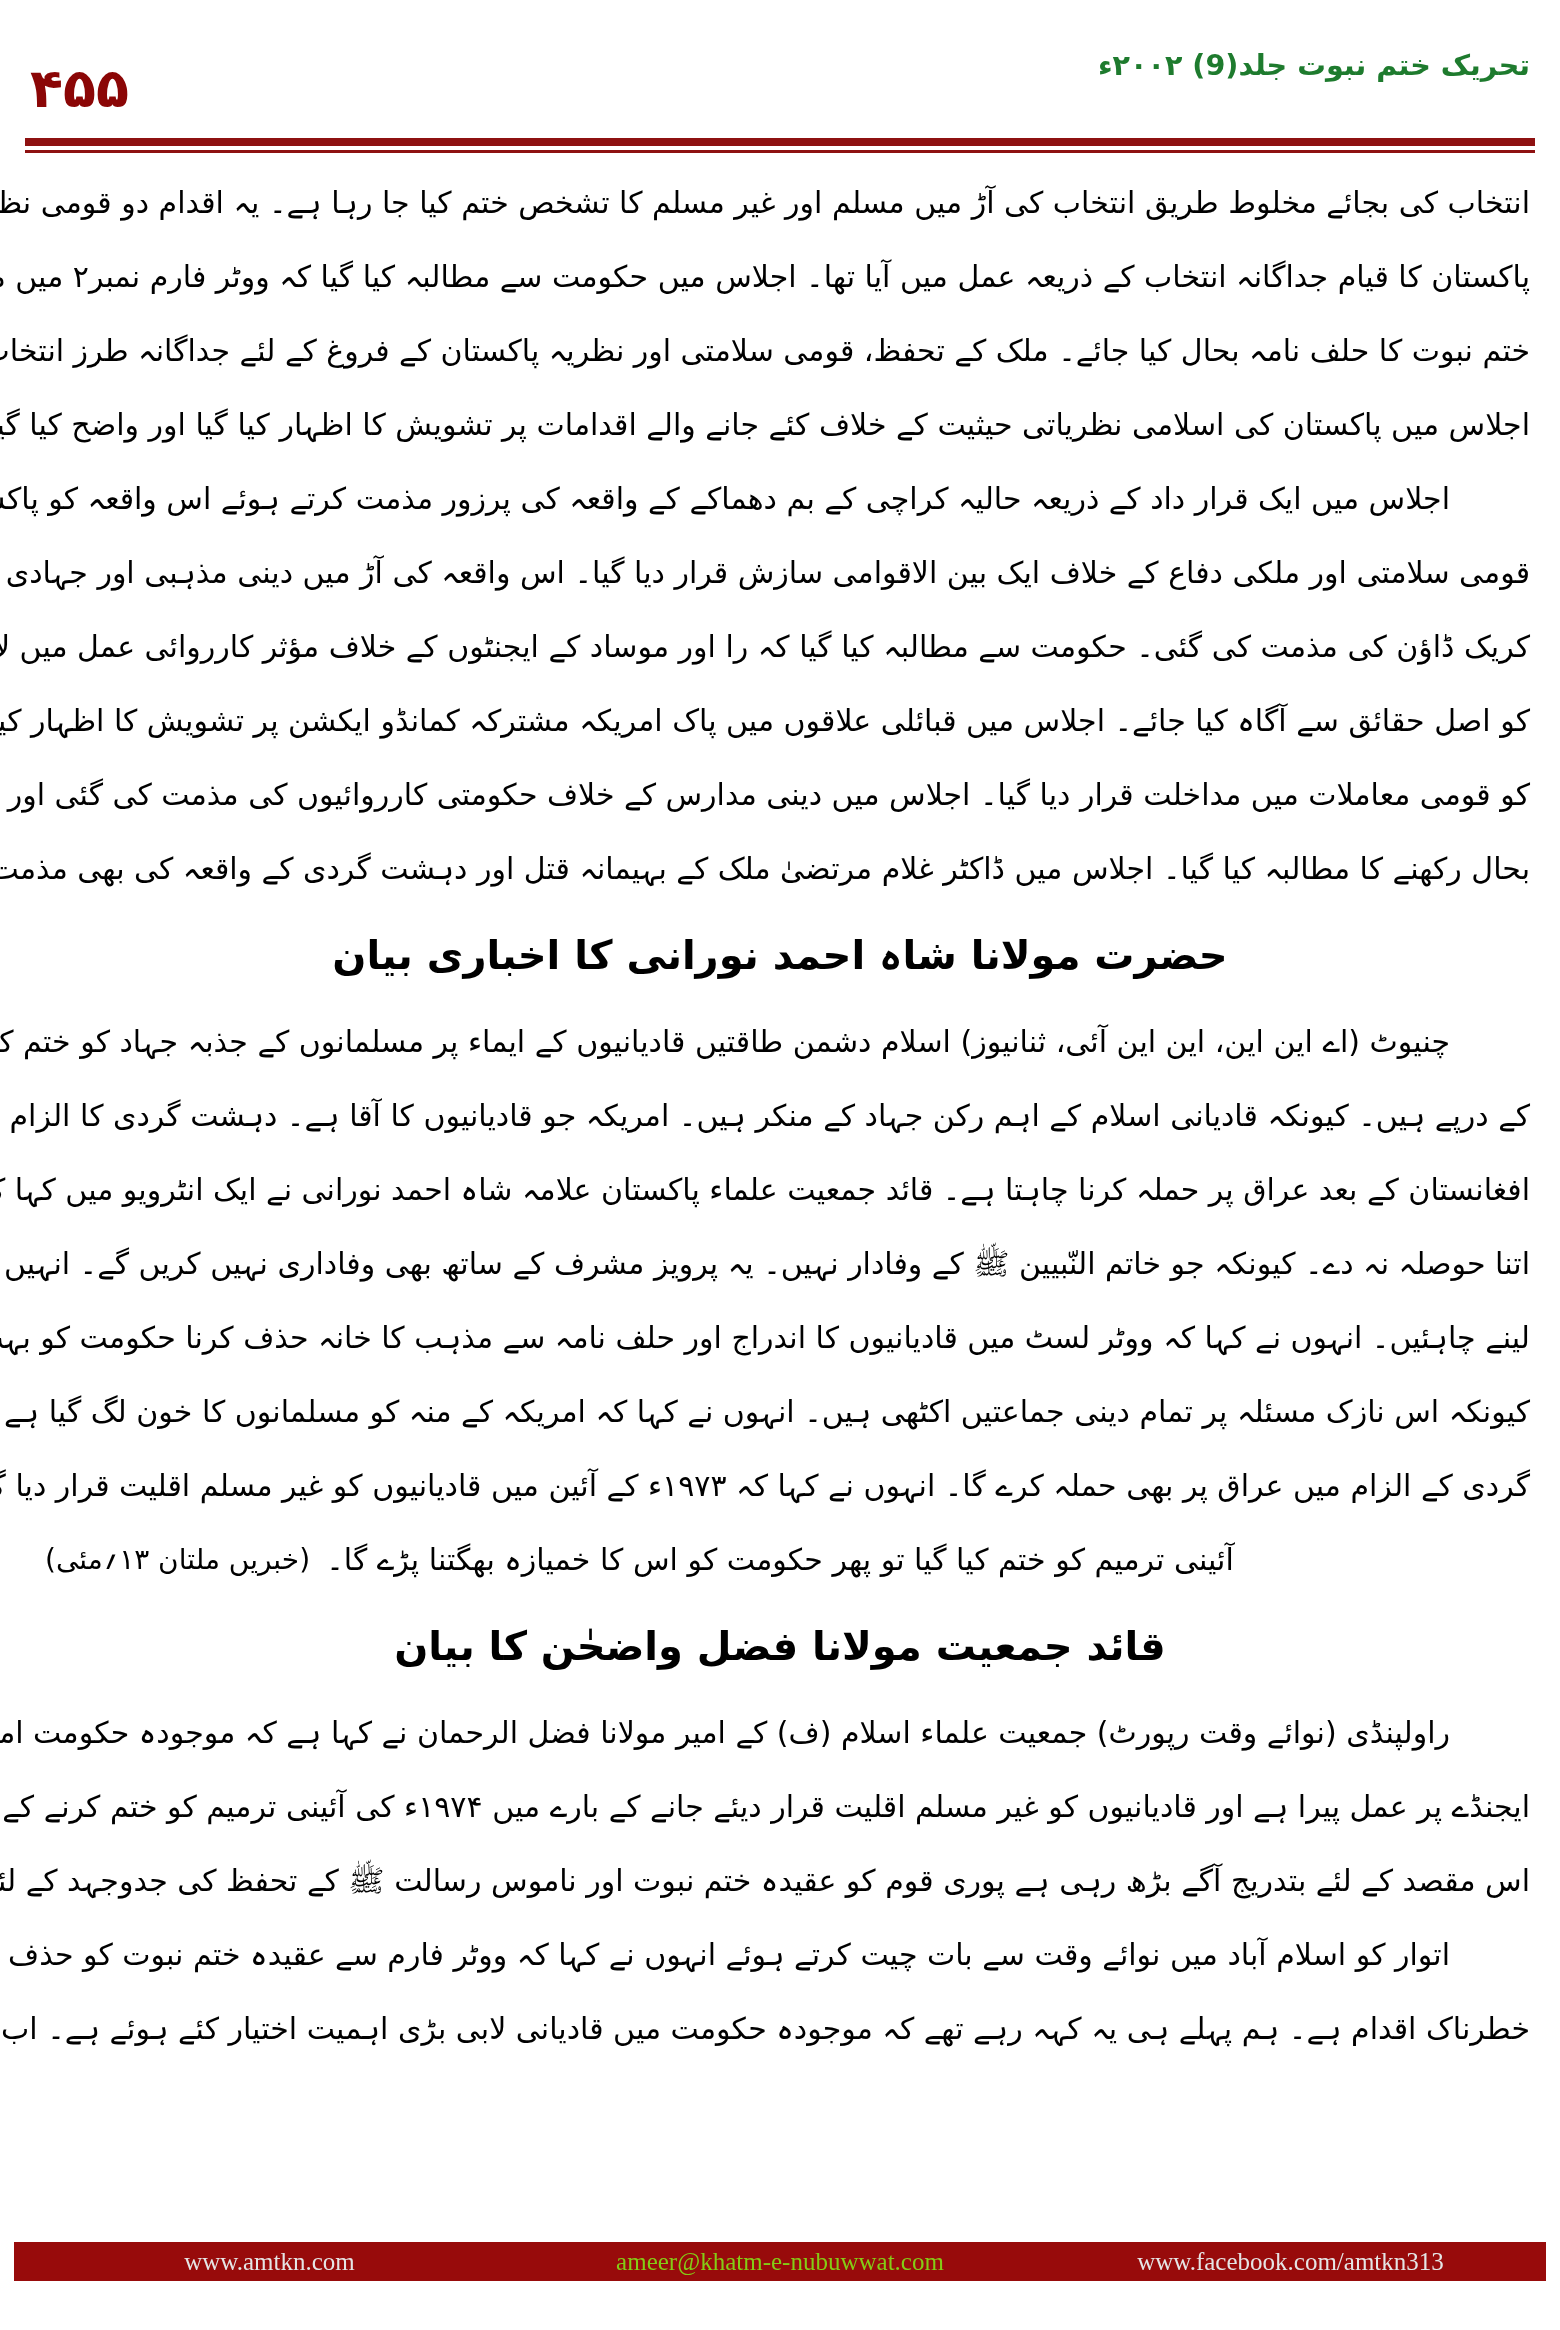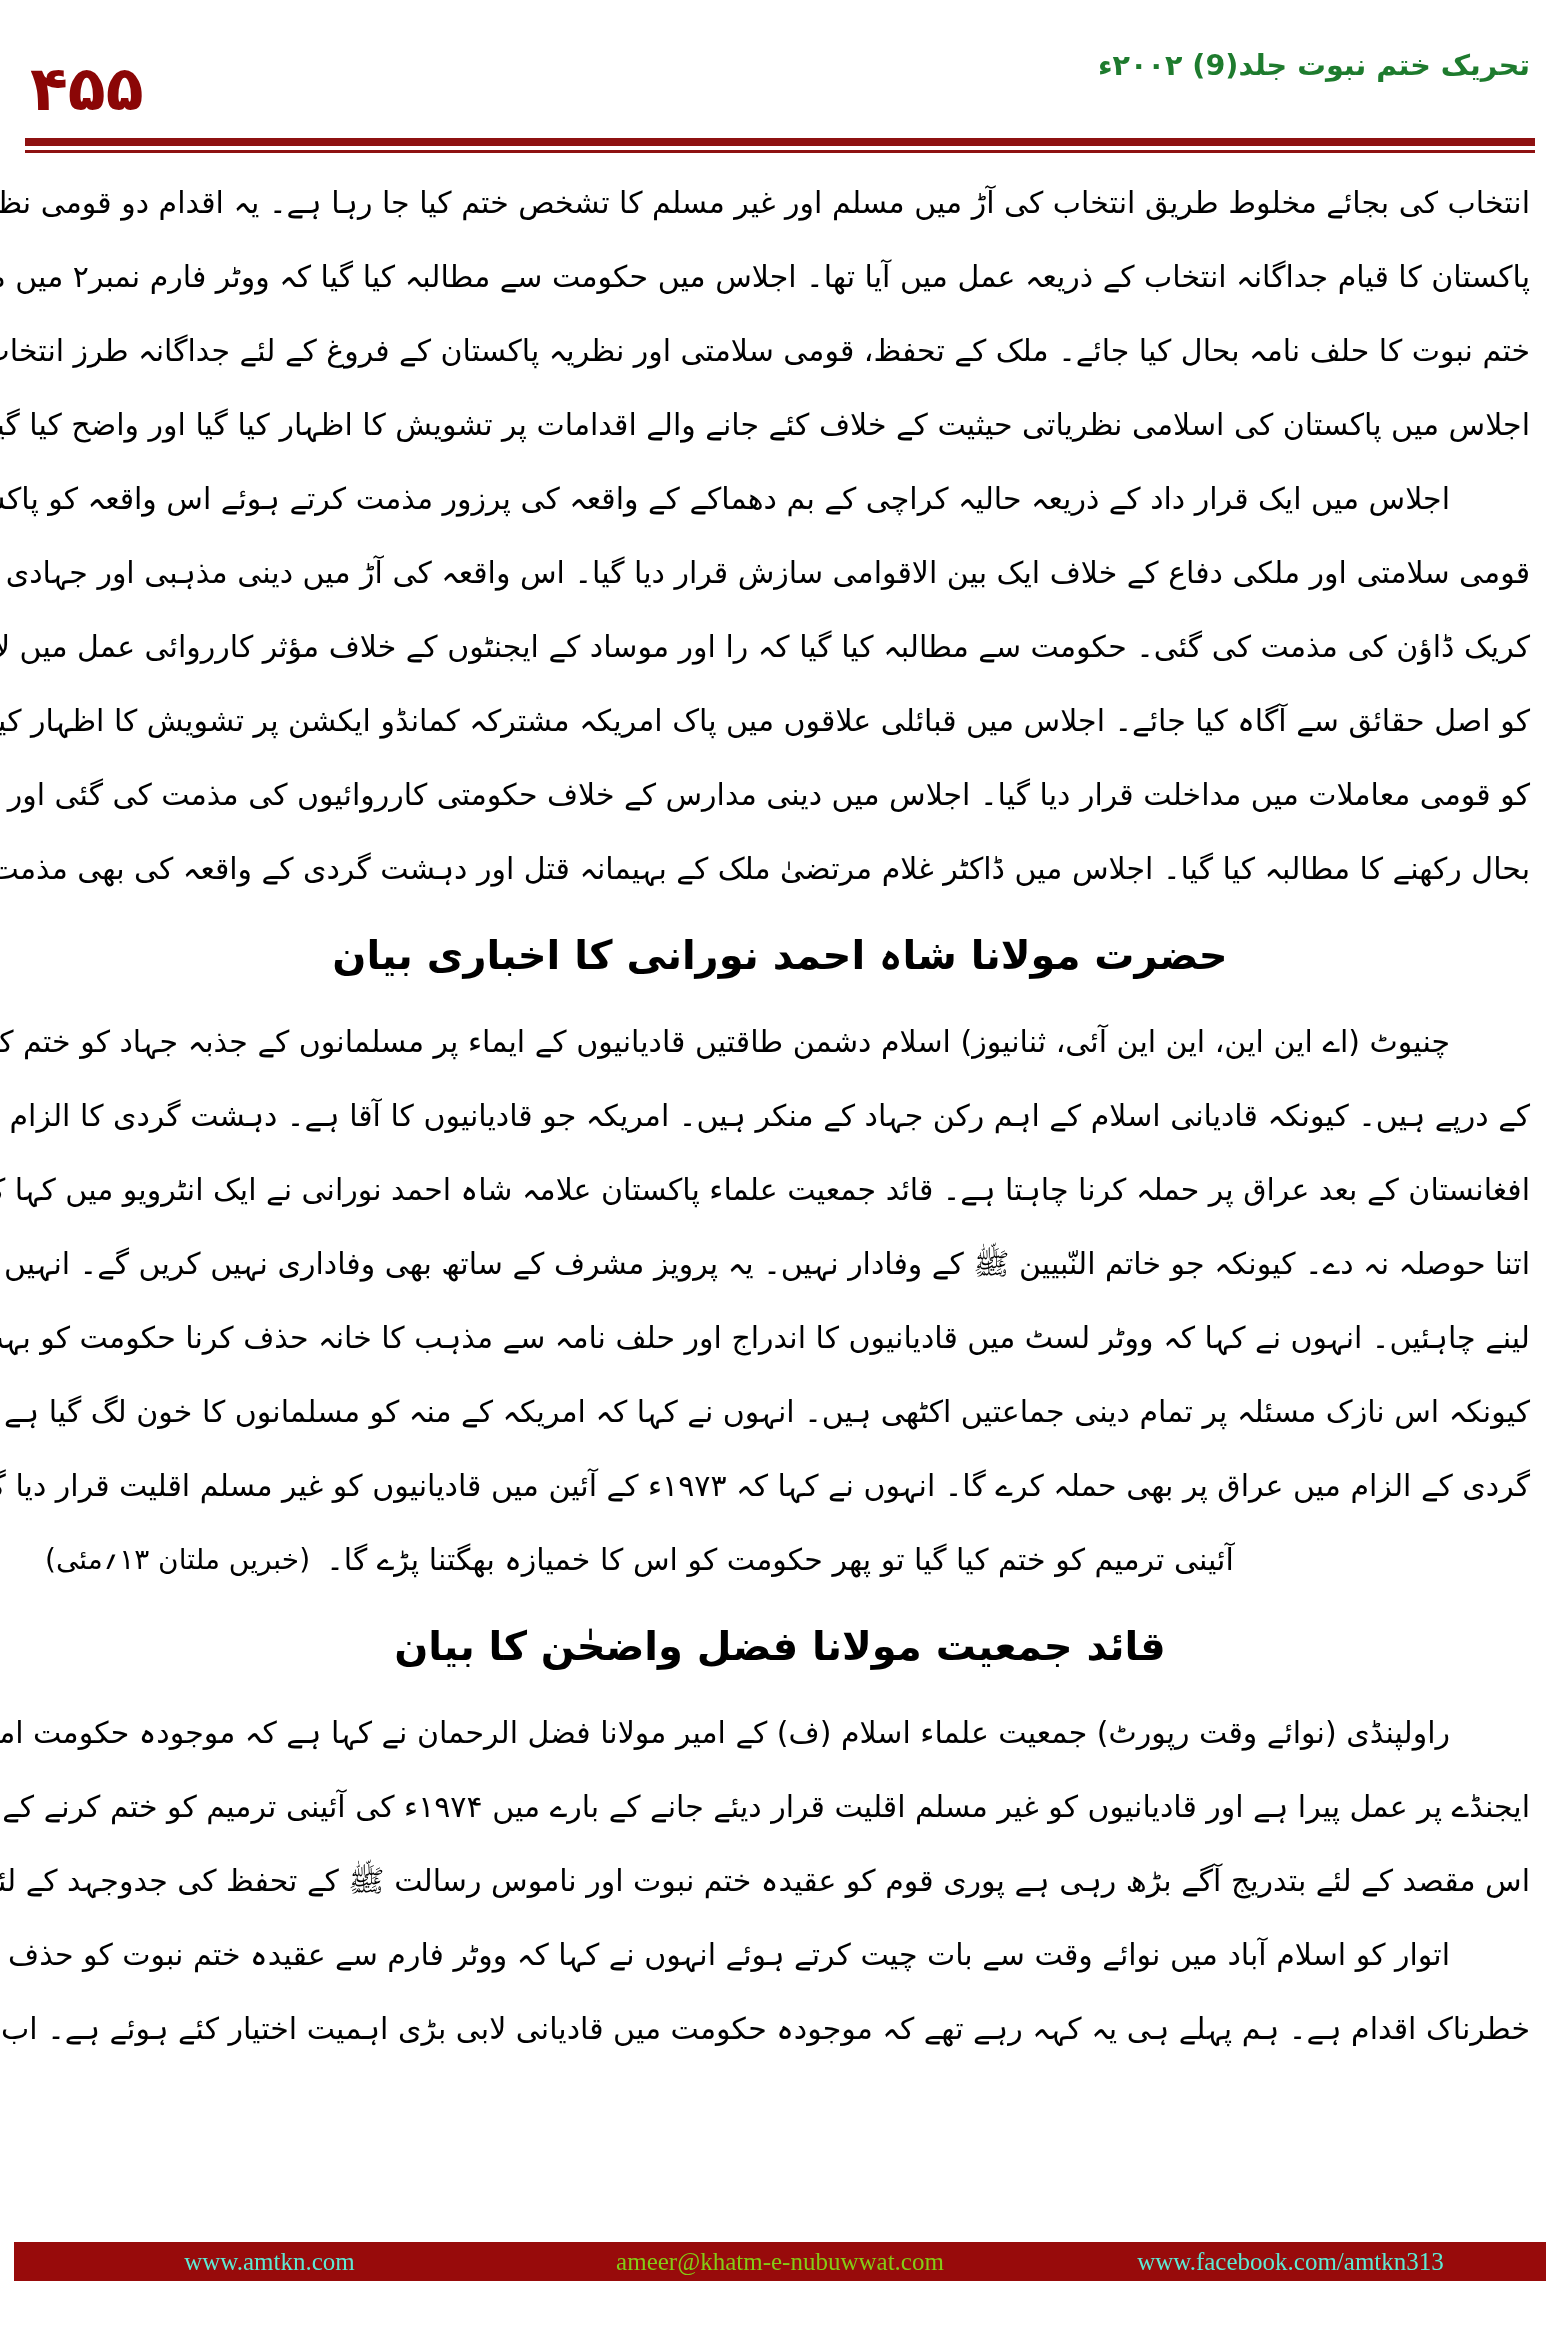--- a/index.html
+++ b/index.html
@@ -14,21 +14,21 @@
   }
   
   .hdr{
     position:absolute;top:22px;left:30px;right:30px;height:87px;
     display:flex;flex-direction:row;justify-content:space-between;align-items:center;
   }
   .hdr-green{
     color:#1e7b2e;font-weight:bold;font-size:28.6px;line-height:1.2;white-space:nowrap;
   }
   .hdr-pageno{
-    color:#8b0606;font-weight:bold;font-size:62px;letter-spacing:1.7px;white-space:nowrap;margin-top:46px;
+    color:#8b0606;font-weight:bold;font-size:54px;letter-spacing:1.7px;white-space:nowrap;margin-top:46px;
   }
   
   .rule{
     position:absolute;top:138px;left:25px;right:25px;height:15px;
     border-top:8.4px solid #8e1111;
     border-bottom:3.4px solid #8e1111;
     box-sizing:border-box;
   }
   
   .body{
@@ -55,21 +55,21 @@
   
   .footer-bar{
     position:absolute;left:14.3px;right:14.3px;bottom:49px;height:39px;
     background:#980b0b;
     display:flex;flex-direction:row;align-items:center;
     direction:ltr;
     font-family:"Liberation Serif", serif;
     font-size:25px;
   }
   .footer-bar .cell{flex:1;text-align:center;white-space:nowrap;}
-  .footer-yellow{color:#5eead4;}
+  .footer-yellow{color:#e5e5e5;}
   .footer-white{color:#84cc16;}
 </style>
 </head>
 <body>
 
 <div class="page">
 
   <div class="hdr">
     <div class="hdr-green">تحریک ختم نبوت جلد(9) ۲۰۰۲ء</div>
     <div class="hdr-pageno">۴۵۵</div>

